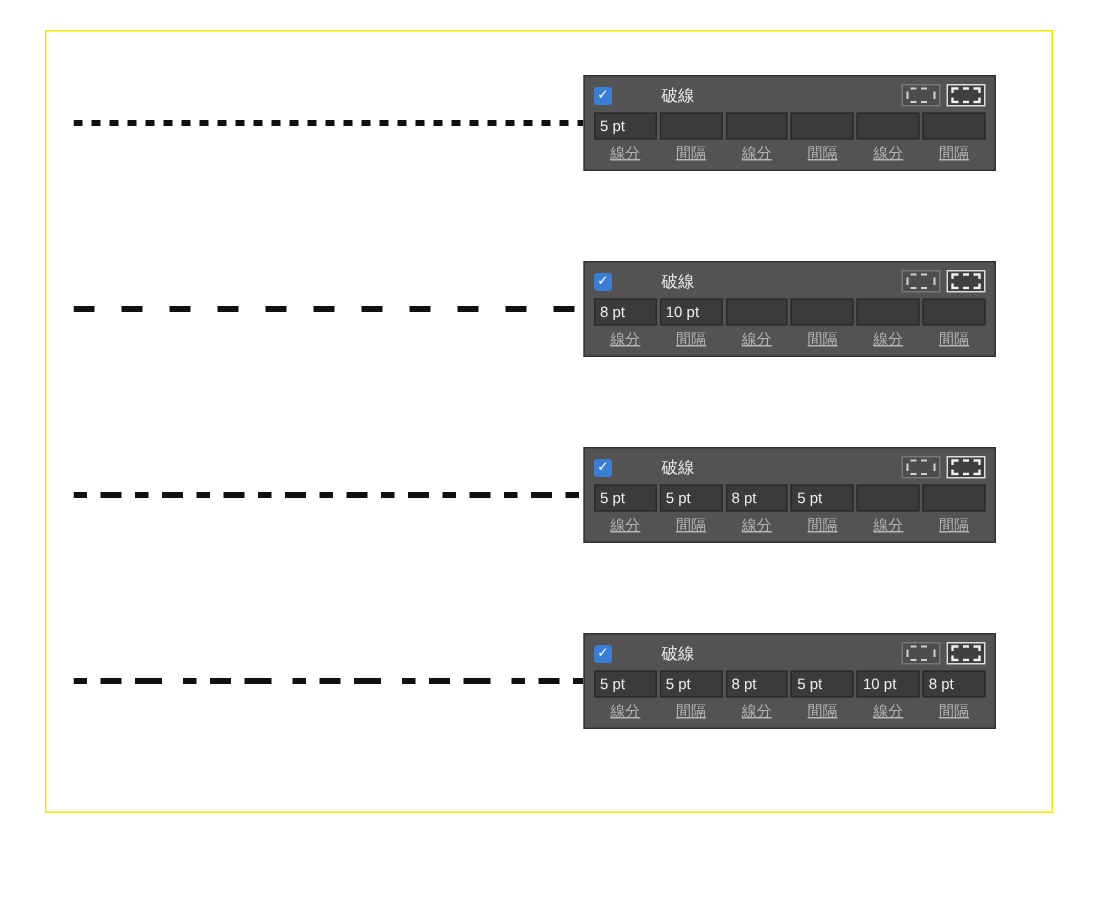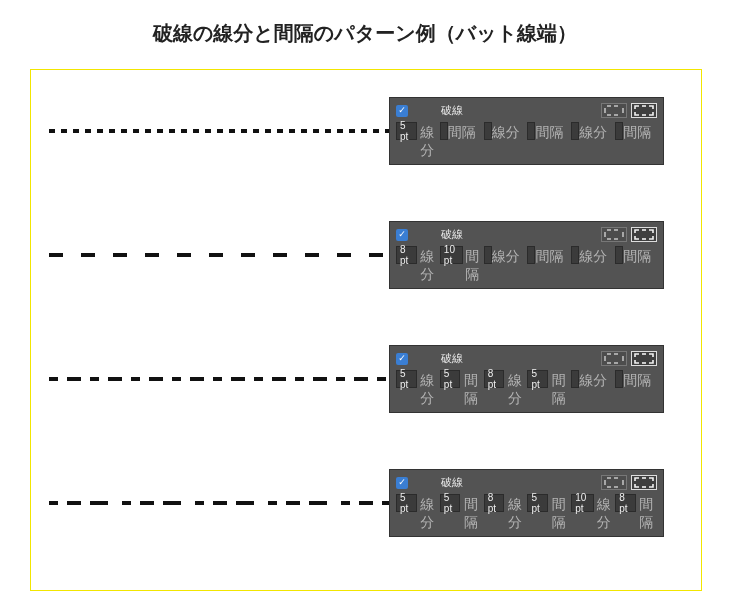--- a/index.html
+++ b/index.html
@@ -78,45 +78,45 @@
     border-color: #ddd;
     background: #3f3f3f;
   }
   .fields {
     display: flex;
     gap: 2px;
   }
   .fcol {
     flex: 1;
     display: flex;
-    flex-direction: row;
+    flex-direction: column;
     align-items: stretch;
   }
   .fval {
     background: #3b3b3b;
     border: 1px solid #2b2b2b;
     height: 18px;
     font-size: 10px;
     color: #eee;
     padding: 0 3px;
     display: flex;
     align-items: center;
   }
   .flabel {
     text-align: center;
-    font-size: 14px;
+    font-size: 10px;
     color: #b5b5b5;
     margin-top: 2px;
+    text-decoration: underline;
   }
 </style>
 </head>
 <body>
 
 <div class="page">
-  <h1 class="title">破線の線分と間隔のパターン例（バット線端）</h1>
   <div class="frame" id="frame">
       <div class="row">
         <div class="dash-col">
           <svg class="dash-svg" viewBox="0 0 340 4" xmlns="http://www.w3.org/2000/svg">
             <rect x="0" y="0" width="6" height="4" fill="#111"></rect>
             <rect x="12" y="0" width="6" height="4" fill="#111"></rect>
             <rect x="24" y="0" width="6" height="4" fill="#111"></rect>
             <rect x="36" y="0" width="6" height="4" fill="#111"></rect>
             <rect x="48" y="0" width="6" height="4" fill="#111"></rect>
             <rect x="60" y="0" width="6" height="4" fill="#111"></rect>

